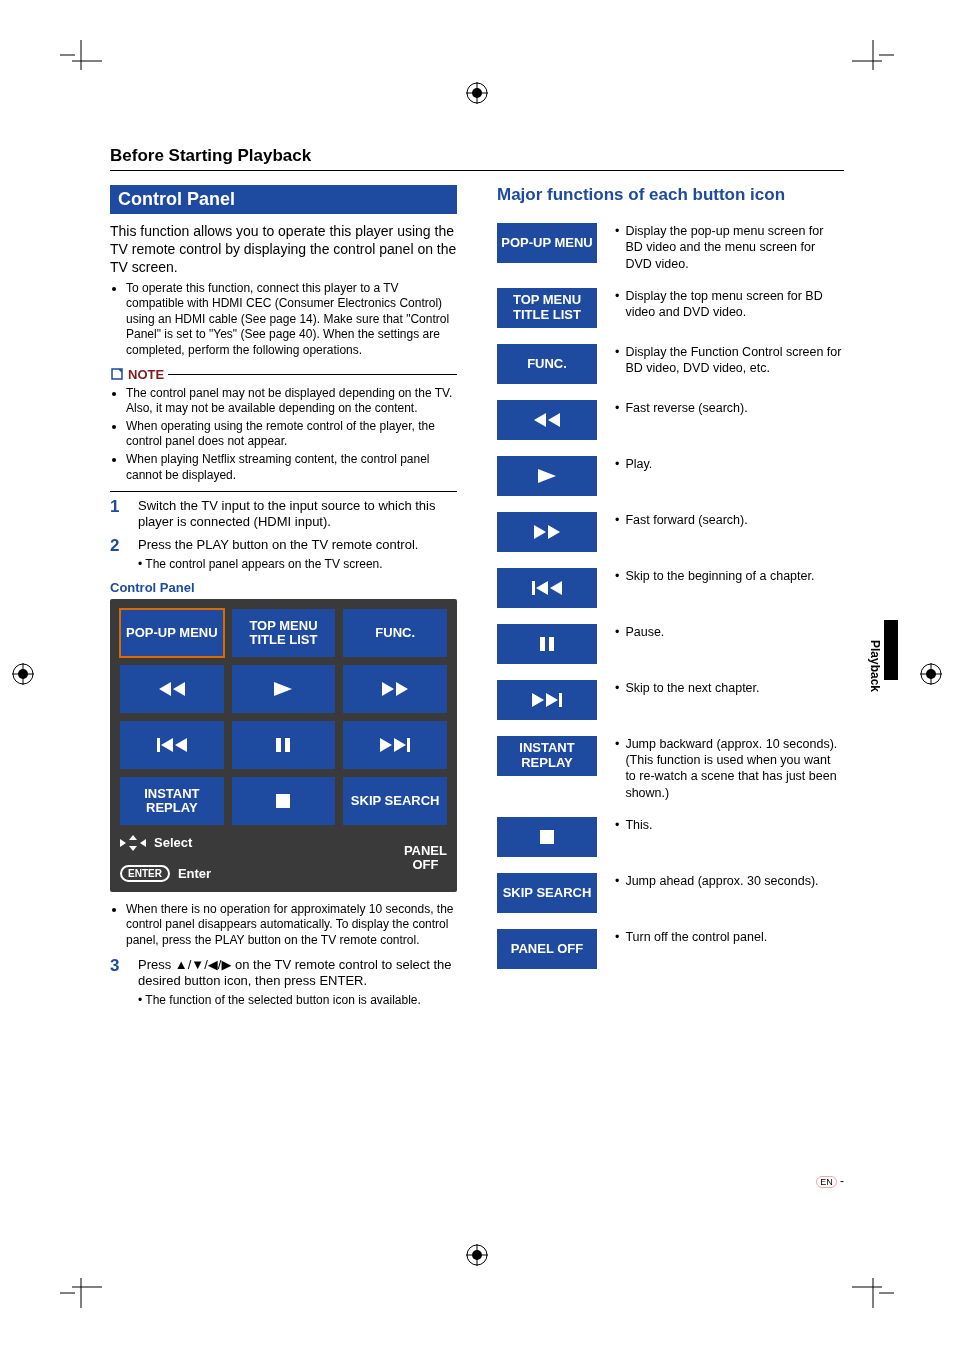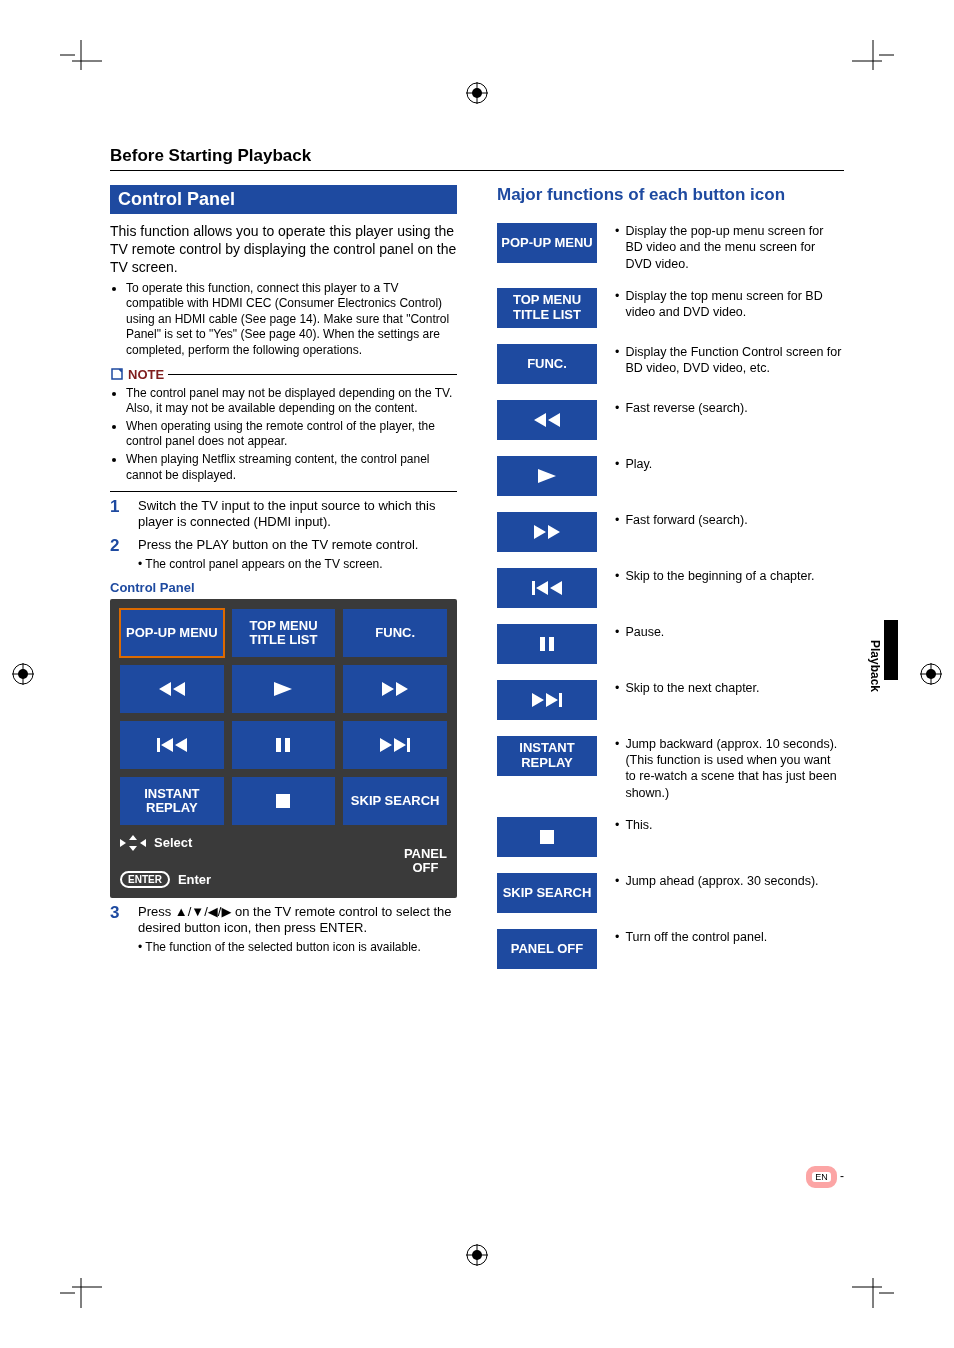--- a/index.html
+++ b/index.html
@@ -29,33 +29,33 @@
 .step{display:flex;gap:10px;margin-top:6px;}
 .step-num{color:#1e4aa0;font-weight:700;font-size:17px;flex:0 0 18px;line-height:1.1;}
 .step-body{flex:1;font-size:13px;line-height:1.25;}
 .sub{font-size:12px;margin-top:4px;}
 .cp-title{font-size:13px;font-weight:700;color:#1e4aa0;margin:8px 0 4px 0;}
 .panel{background:#3a3a3a;padding:10px;border-radius:2px;}
 .panel-grid{display:grid;grid-template-columns:repeat(3,1fr);gap:8px;}
 .pbtn{background:#1e4aa0;color:#fff;display:flex;align-items:center;justify-content:center;text-align:center;font-size:13px;font-weight:700;height:48px;line-height:1.1;}
 .pbtn.sel{outline:2px solid #dd6a00;outline-offset:-1px;}
 .panel-foot{display:flex;align-items:center;justify-content:space-between;margin-top:10px;color:#fff;font-size:13px;font-weight:700;}
-.pf-left{display:flex;align-items:center;gap:20px;flex-direction:column;align-items:flex-start;}
+.pf-left{display:flex;align-items:center;gap:14px;flex-direction:column;align-items:flex-start;}
 .pf-row{display:flex;align-items:center;gap:8px;}
 .enter-pill{border:2px solid #fff;border-radius:12px;font-size:10px;padding:1px 6px;font-weight:700;}
 .pf-right{text-align:center;line-height:1.1;}
 .major-head{color:#1e4aa0;font-size:17px;font-weight:700;margin:0 0 18px 0;}
 .frow{display:flex;gap:18px;align-items:flex-start;margin-bottom:16px;}
 .ficon{flex:0 0 100px;height:40px;background:#1e4aa0;color:#fff;display:flex;align-items:center;justify-content:center;font-size:13px;font-weight:700;text-align:center;line-height:1.1;}
 .fdesc{flex:1;font-size:12.5px;line-height:1.3;display:flex;gap:6px;}
 .fdesc .dot{flex:0 0 auto;}
 .tab{position:absolute;right:56px;top:620px;background:#000;width:14px;height:60px;}
 .tab-lab{position:absolute;right:72px;top:640px;font-size:12px;font-weight:700;writing-mode:vertical-rl;}
 .footer{position:absolute;right:110px;bottom:160px;font-size:12px;}
-.en-circ{display:inline-block;border:6px solid #fca5a5;border-radius:9px;font-size:9px;padding:0 3px;vertical-align:middle;}
+.en-circ{display:inline-block;border:1px solid #fca5a5;border-radius:9px;font-size:9px;padding:0 3px;vertical-align:middle;}
 svg{display:block;}
 </style>
 </head>
 <body>
 <div class="page">
 
 <svg class="regmark top" viewBox="0 0 22 22">
       <circle cx="11" cy="11" r="10" fill="none" stroke="#000"></circle>
       <circle cx="11" cy="11" r="5" fill="#000"></circle>
       <line x1="0" y1="11" x2="22" y2="11" stroke="#000"></line>
@@ -200,20 +200,23 @@
           </div>
           <div class="pf-row">
             <span class="enter-pill">ENTER</span>
             <span>Enter</span>
           </div>
         </div>
         <div class="pf-right"><span>PANEL</span><br><span>OFF</span></div>
       </div>
     </div>
 
+    <ul class="body small" style="margin-top:10px;">
+      <li>When there is no operation for approximately 10 seconds, the control panel disappears automatically. To display the control panel, press the PLAY button on the TV remote control.</li>
+    </ul>
 
     <div class="step">
       <div class="step-num">3</div>
       <div class="step-body">
         <span>Press ▲/▼/◀/▶ on the TV remote control to select the desired button icon, then press ENTER.</span>
         <div class="sub">• <span>The function of the selected button icon is available.</span></div>
       </div>
     </div>
   </div>
 

